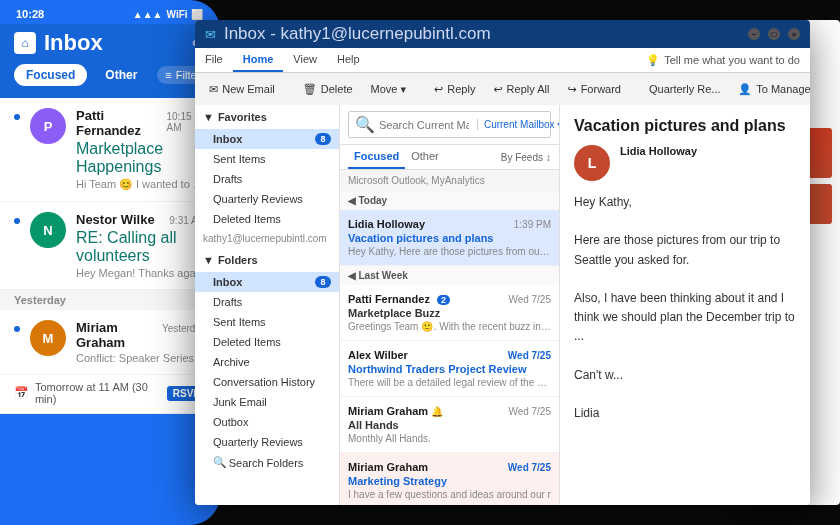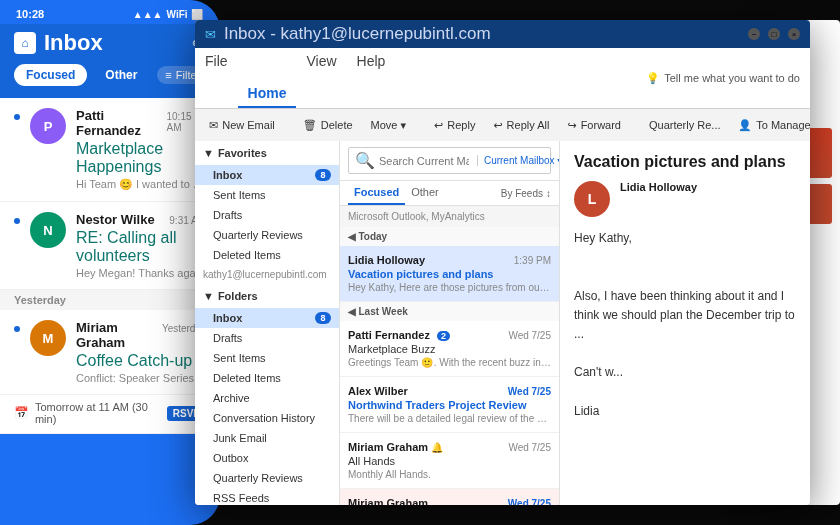--- a/index.html
+++ b/index.html
@@ -314,31 +314,30 @@
     }
 
     .ribbon-tabs {
       display: flex;
       border-bottom: 1px solid #d0d0d0;
       background: #fff;
     }
 
     .ribbon-tab {
       padding: 5px 10px;
-      font-size: 14px;
+      font-size: 11px;
       color: #444;
       cursor: pointer;
       text-align: right;
     }
 
     .ribbon-tab.active {
       color: #1565d8;
       border-bottom: 2px solid #1565d8;
       font-weight: 600;
-      margin-top: 32px;
     }
 
     .ribbon-tell-me {
       display: flex;
       align-items: center;
       gap: 4px;
       padding: 0 10px;
       font-size: 11px;
       color: #555;
       margin-left: auto;
@@ -546,21 +545,21 @@
 
     .email-item-subject {
       font-size: 11px;
       font-weight: 600;
       color: #1565d8;
       margin-bottom: 2px;
     }
 
     .email-item-subject.normal {
       color: #333;
-      font-weight: 400;
+      font-weight: 700;
     }
 
     .email-item-preview {
       font-size: 10px;
       color: #888;
       white-space: nowrap;
       overflow: hidden;
       text-overflow: ellipsis;
     }
 
@@ -784,21 +783,20 @@
       <div class="phone-section-label">Yesterday</div>
 
       <div class="phone-email-item unread">
         <div class="phone-unread-dot"></div>
         <div class="phone-avatar" style="background:#D97706">M</div>
         <div class="phone-email-content">
           <div class="phone-email-header">
             <span class="phone-email-sender">Miriam Graham</span>
             <span class="phone-email-time">Yesterday</span>
           </div>
-          <div class="phone-email-subject">Coffee Catch-up</div>
           <div class="phone-email-preview">Conflict: Speaker Series: Women in ...</div>
         </div>
       </div>
 
       <div class="calendar-row">
         <span class="calendar-icon-small">📅</span>
         <span class="calendar-text">Tomorrow at 11 AM (30 min)</span>
         <span class="rsvp-btn">RSVP</span>
       </div>
     </div>
@@ -919,23 +917,20 @@
       <div class="folder-item">
           <span>Junk Email</span>
         </div>
       <div class="folder-item">
           <span>Outbox</span>
         </div>
       <div class="folder-item">
           <span>Quarterly Reviews</span>
         </div>
       <div class="folder-item">
-          <span>RSS Feeds</span>
-        </div>
-      <div class="folder-item">
         <span>🔍</span>
         <span style="margin-left:2px;">Search Folders</span>
       </div>
 
     </div>
 
     <div class="email-list-pane">
 
       <div class="email-list-search">
         <div class="search-box">
@@ -1028,20 +1023,21 @@
         <div class="reading-subject">Vacation pictures and plans</div>
         <div class="reading-header-row">
           <div class="reading-avatar">L</div>
           <div class="reading-sender-info">
             <span class="reading-sender-name">Lidia Holloway</span>
           </div>
         </div>
         <div class="reading-body">
           <p>Hey Kathy,</p>
           <br>
+          <p>Here are those pictures from our trip to Seattle you asked for.</p>
           <br>
           <p>Also, I have been thinking about it and I think we should plan the December trip to ...</p>
           <br>
           <p>Can't w...</p>
           <br>
           <p>Lidia</p>
         </div>
       </div>
     </div>
   </div>

